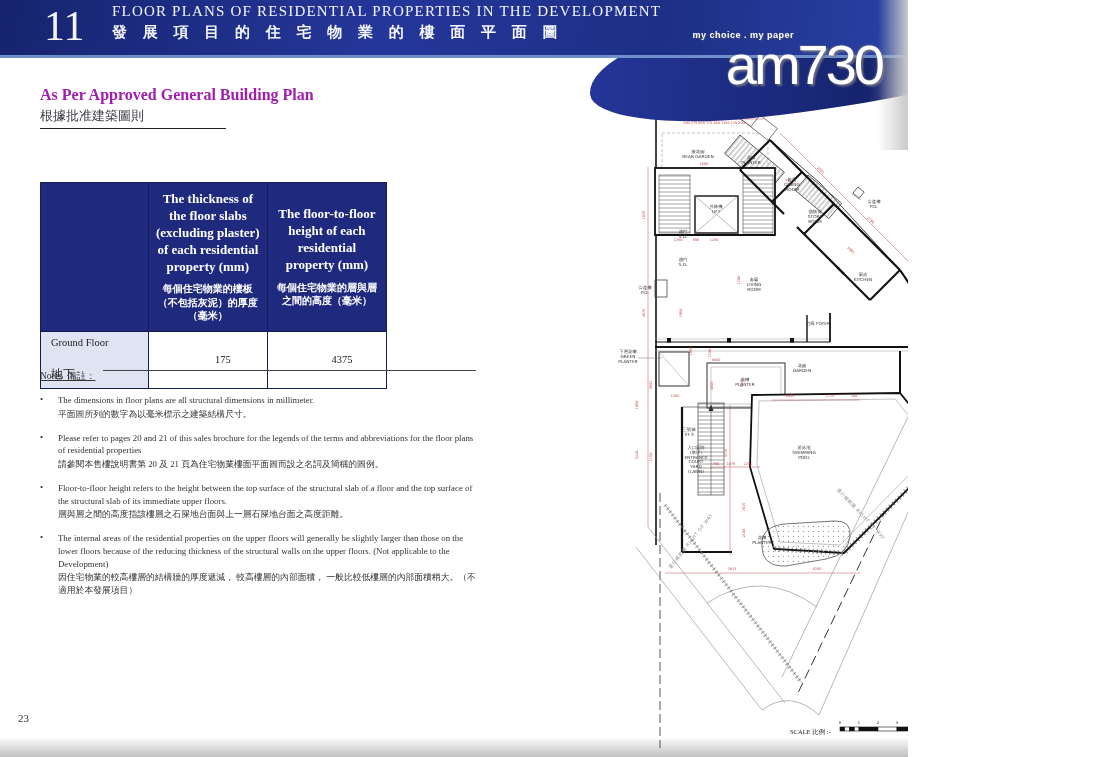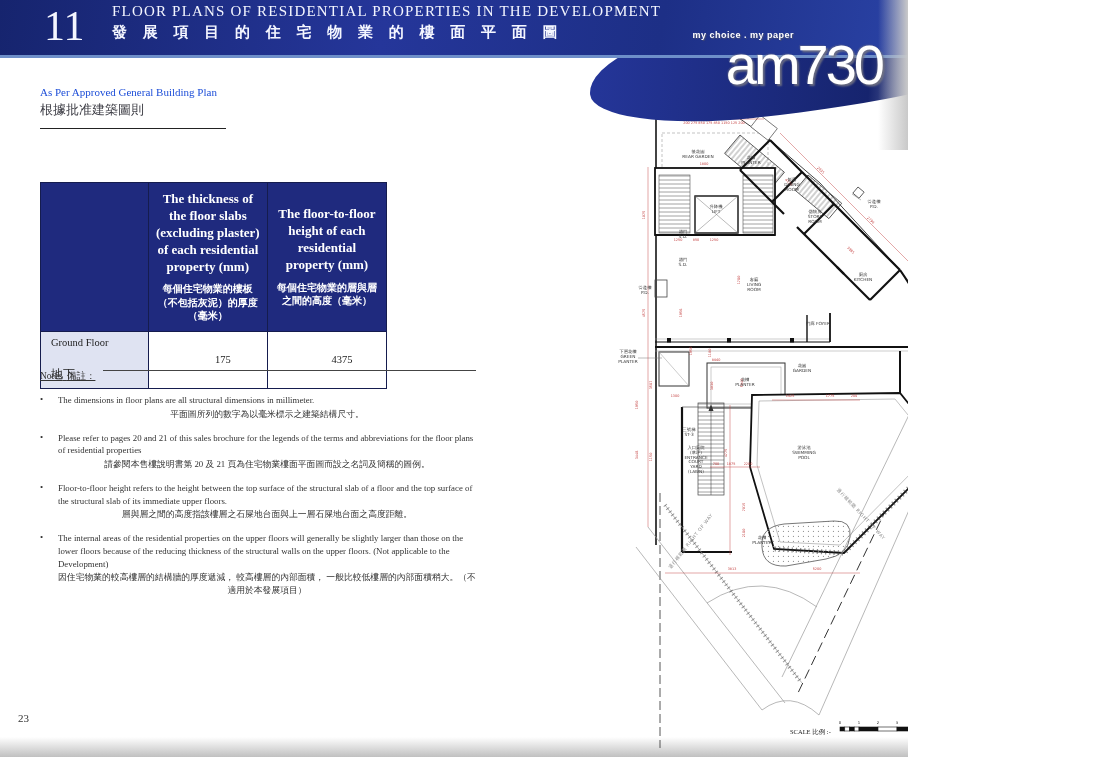--- a/index.html
+++ b/index.html
@@ -22,21 +22,21 @@
         background:linear-gradient(90deg,rgba(200,200,200,0),#c9c9c9);z-index:4;}
   .logo{position:absolute;top:30px;right:26px;z-index:5;text-align:right;
         font-family:"Liberation Sans",sans-serif;}
   .logo-tagline{font-size:9px;font-weight:bold;color:#fff;letter-spacing:.5px;
         text-shadow:1px 1px 1px rgba(90,90,100,.7);margin-right:88px;}
   .logo-name{font-size:56px;font-weight:normal;letter-spacing:-3px;color:#fff;line-height:50px;
         text-shadow:2px 2px 2px rgba(120,120,130,.85),-1px -1px 1px rgba(120,120,130,.4);}
 
   
   .approved{position:absolute;left:40px;top:86px;}
-  .approved-en{font-size:11px;font-weight:normal;color:#1d4ed8;}
+  .approved-en{font-size:16px;font-weight:bold;color:#a21caf;}
   .approved-zh{font-size:13px;color:#3c3c44;margin-top:3px;}
   .rule1{position:absolute;left:40px;top:128px;width:186px;border-top:1.6px solid #222;}
   .plan-title{position:absolute;left:40px;top:139px;color:#3b3f8f;}
   .plan-title-en{font-size:12.5px;letter-spacing:.5px;}
   .plan-title-zh{font-size:12px;margin-top:3px;}
 
   
   table.spec{position:absolute;left:40px;top:182px;width:347px;border-collapse:collapse;}
   table.spec td,table.spec th{border:1.5px solid #151c4e;vertical-align:middle;}
   .th-dark{background:#1f2a7e;color:#fff;text-align:center;padding:8px 5px;width:116px;height:104px;}
@@ -49,21 +49,21 @@
   .td-val{text-align:center;font-size:10.5px;background:#fff;padding-left:31px;}
 
   
   .notes{position:absolute;left:40px;top:370px;width:436px;}
   .notes-head{font-size:9.5px;color:#333;display:flex;align-items:flex-start;text-decoration:underline;}
   .notes-head .lbl{white-space:nowrap;}
   .notes-head .line{flex:1;border-top:1px solid #444;margin-left:8px;}
   .note-item{display:flex;margin-top:11px;}
   .note-item .bullet{width:18px;font-size:9px;color:#333;}
   .note-text{flex:1;font-size:8.8px;line-height:1.45;color:#333;}
-  .note-text div:last-child{margin-top:1px;text-align:center;}
+  .note-text div:last-child{margin-top:1px;}
 
   .page-no{position:absolute;left:18px;top:712px;font-size:11px;color:#333;}
 
   .bottom-fade{position:absolute;left:0;bottom:0;width:1101px;height:20px;
         background:linear-gradient(rgba(255,255,255,0),#c0c0c0);}
 
   
   #plan-svg{position:absolute;left:612px;top:55px;width:400px;height:695px;}
   .plan-label{font-family:"DejaVu Sans",sans-serif;font-size:4.3px;fill:#3a3a3a;text-anchor:middle;}
   .row-label{fill:#8a8a8a;font-size:4.6px;letter-spacing:.6px;}

